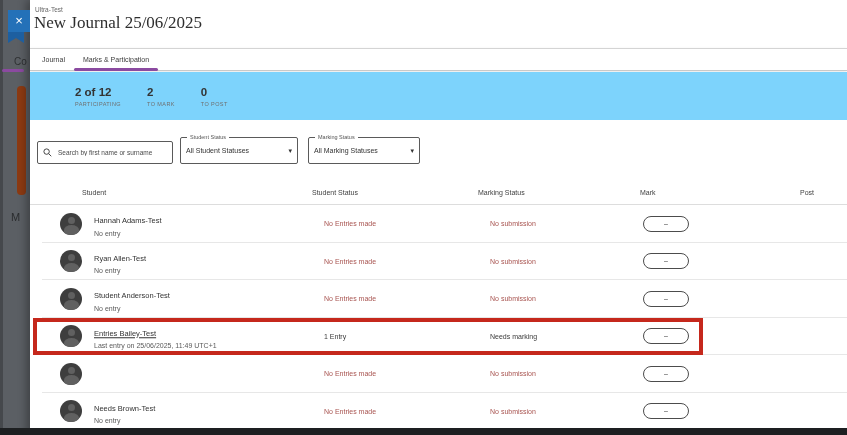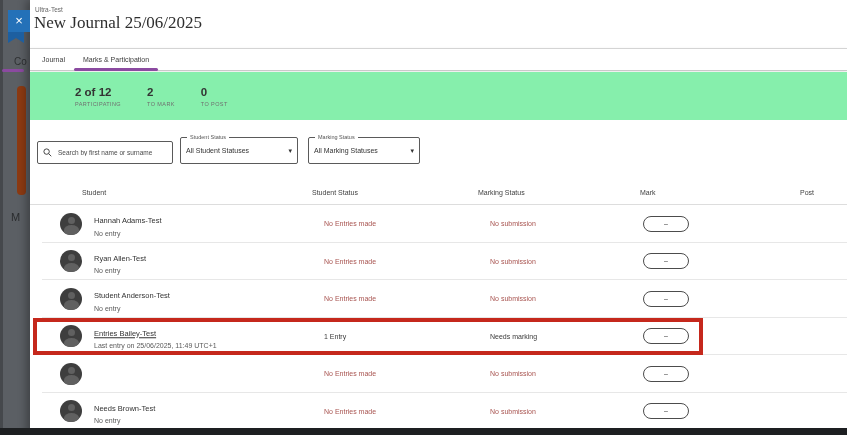--- a/index.html
+++ b/index.html
@@ -30,21 +30,21 @@
               font-family:"Liberation Serif","DejaVu Serif",serif;}
 
   
   .tabbar{position:absolute;left:0;top:48px;width:100%;height:23px;background:#fff;
           border-top:1px solid #d4d4d4;border-bottom:1px solid #c9c9c9;
           display:flex;align-items:stretch;padding-left:3px;box-shadow:0 1px 3px rgba(0,0,0,.10);}
   .tab{position:relative;display:flex;align-items:center;padding:0 9px;font-size:7px;color:#3c3c3c;cursor:pointer;}
   .tab.active::after{content:"";position:absolute;left:0;right:0;bottom:-1px;height:3px;background:#8b4aa0;border-radius:2px;}
 
   
-  .statsbar{position:absolute;left:0;top:72px;width:100%;height:48px;background:#86efac;
+  .statsbar{position:absolute;left:0;top:72px;width:100%;height:48px;background:#7dd3fc;
             display:flex;align-items:center;padding-left:45px;gap:26px;}
   .stat{display:flex;flex-direction:column;}
   .stat .num{font-size:11.5px;font-weight:bold;color:#333;}
   .stat .lbl{font-size:5.5px;color:#6f6f6f;letter-spacing:.4px;margin-top:3px;}
 
   
   .search-box{position:absolute;left:7px;top:141px;width:136px;height:23px;border:1px solid #5a5a5a;
               border-radius:2px;background:#fff;display:flex;align-items:center;padding:0 5px;gap:4px;}
   .search-box input{border:none;outline:none;flex:1;font-size:6.5px;color:#333;background:transparent;
                     font-family:inherit;min-width:0;}

